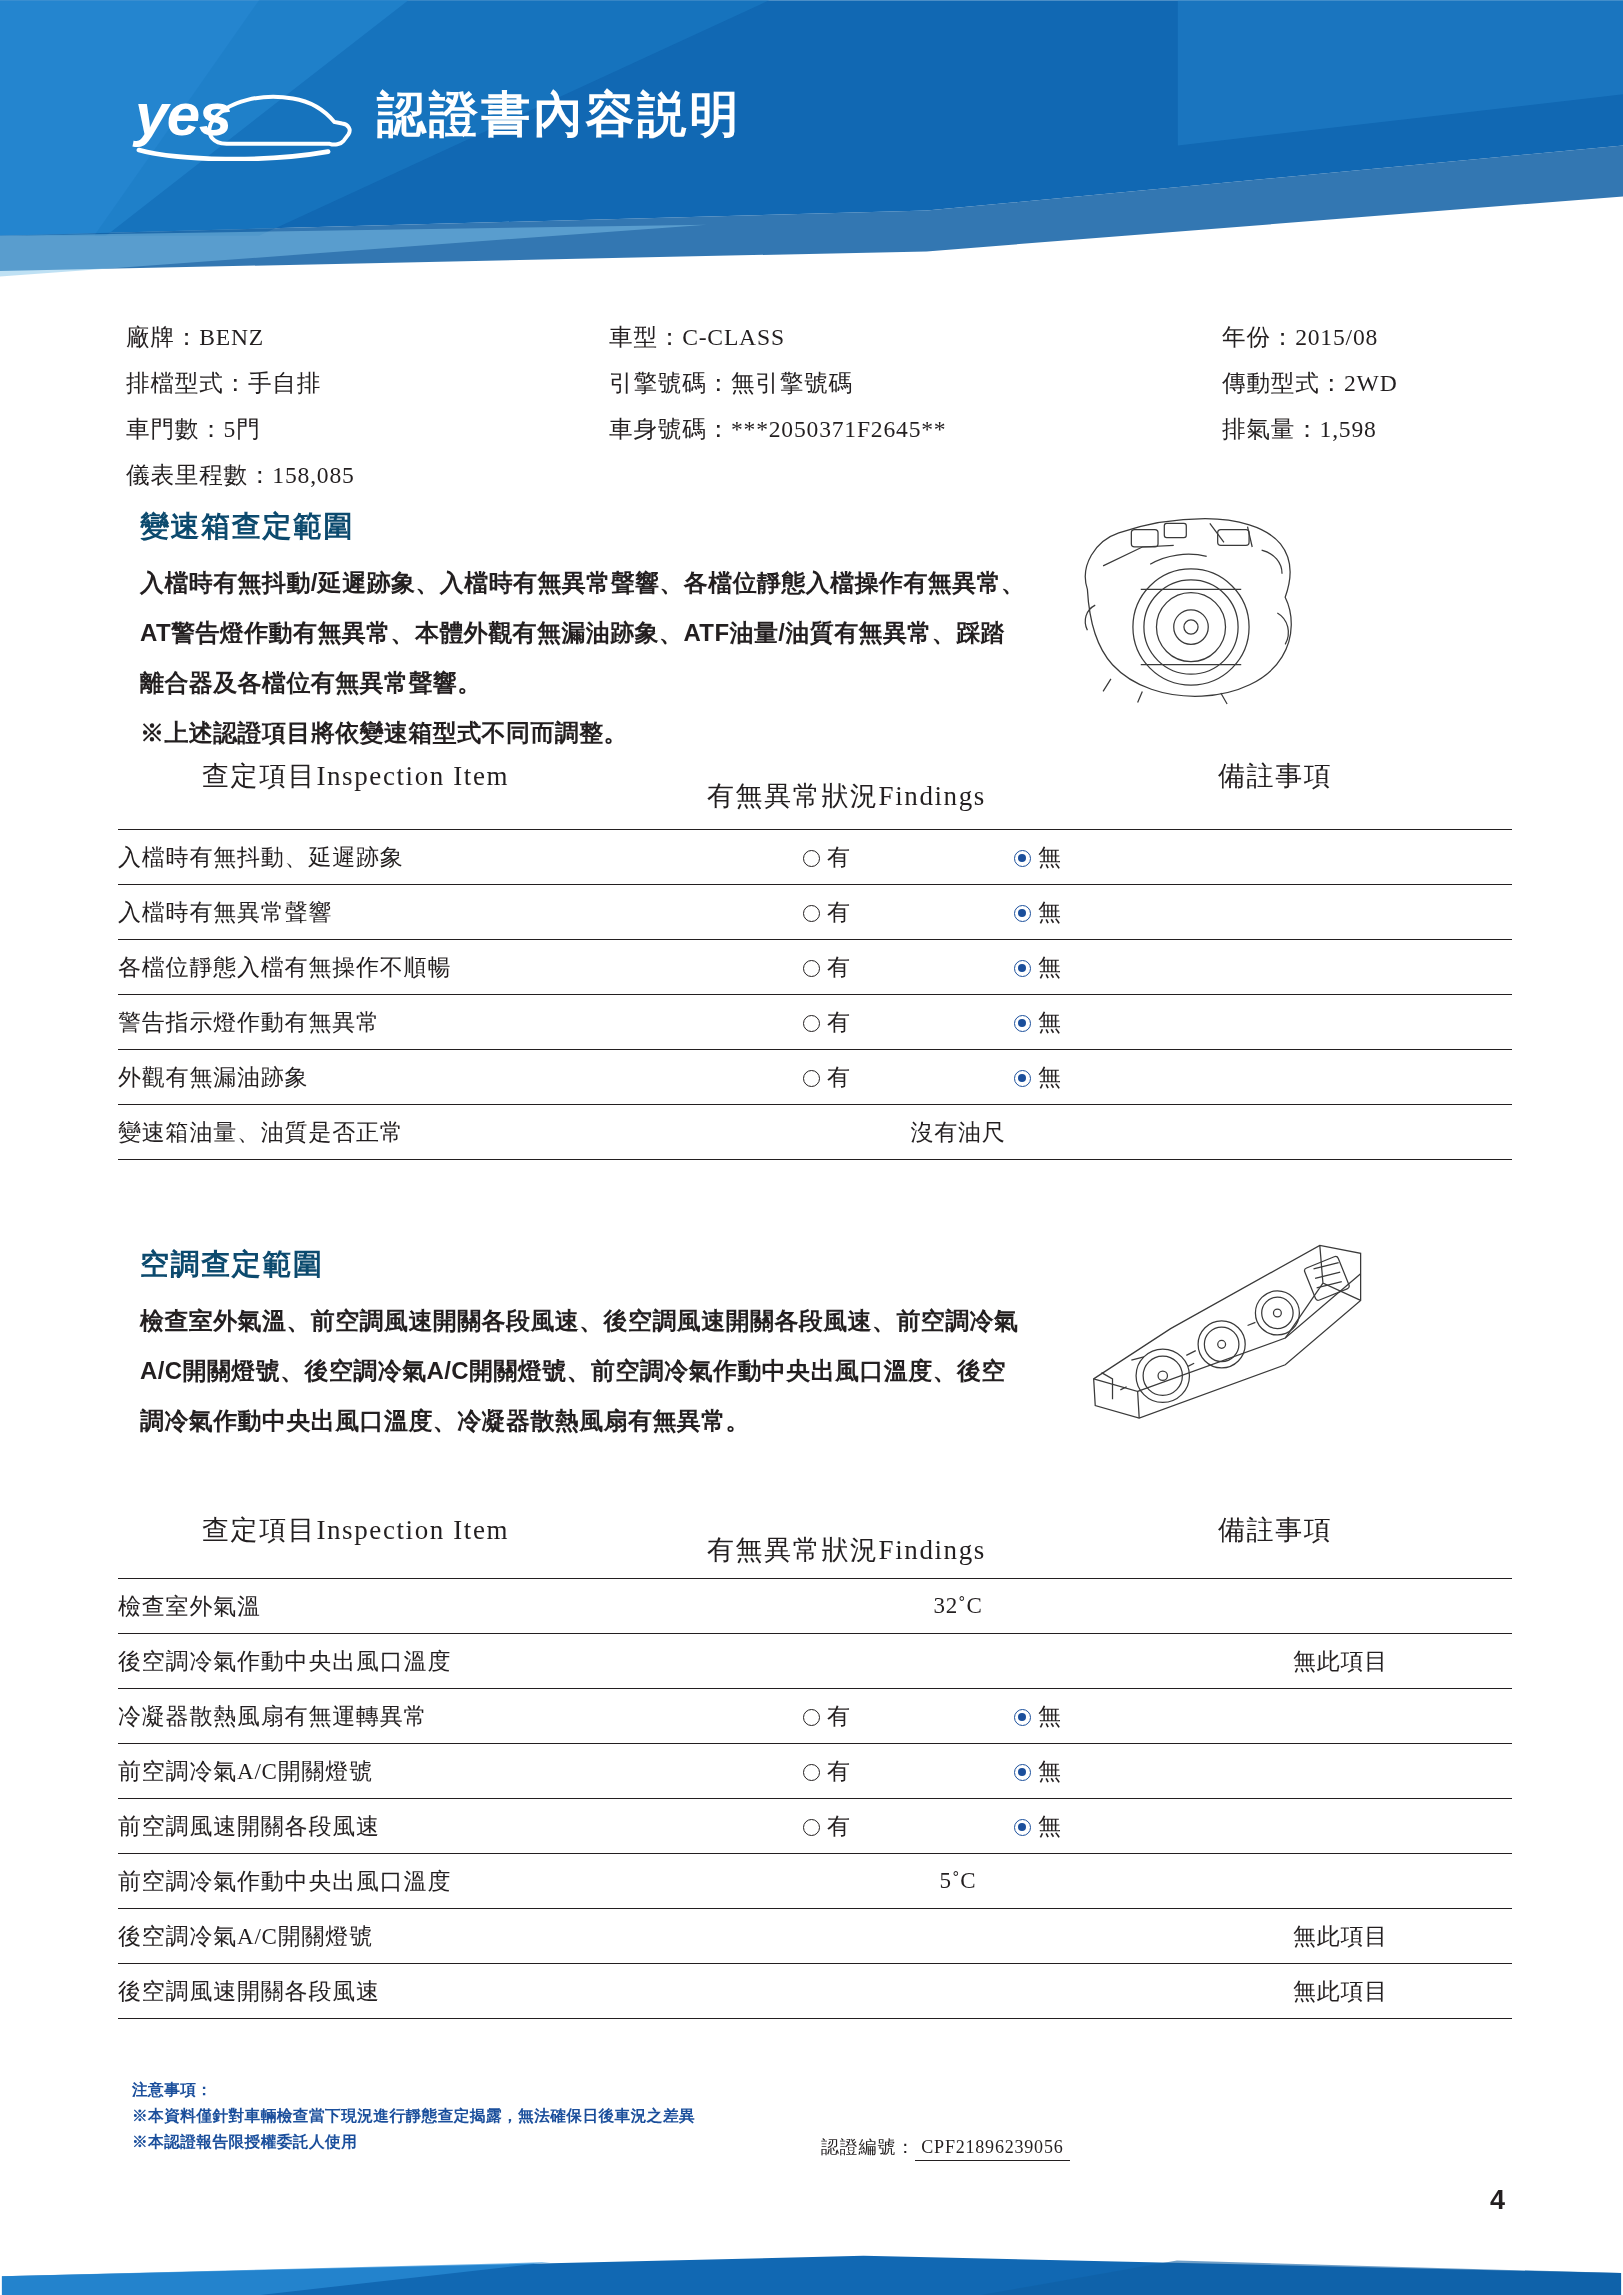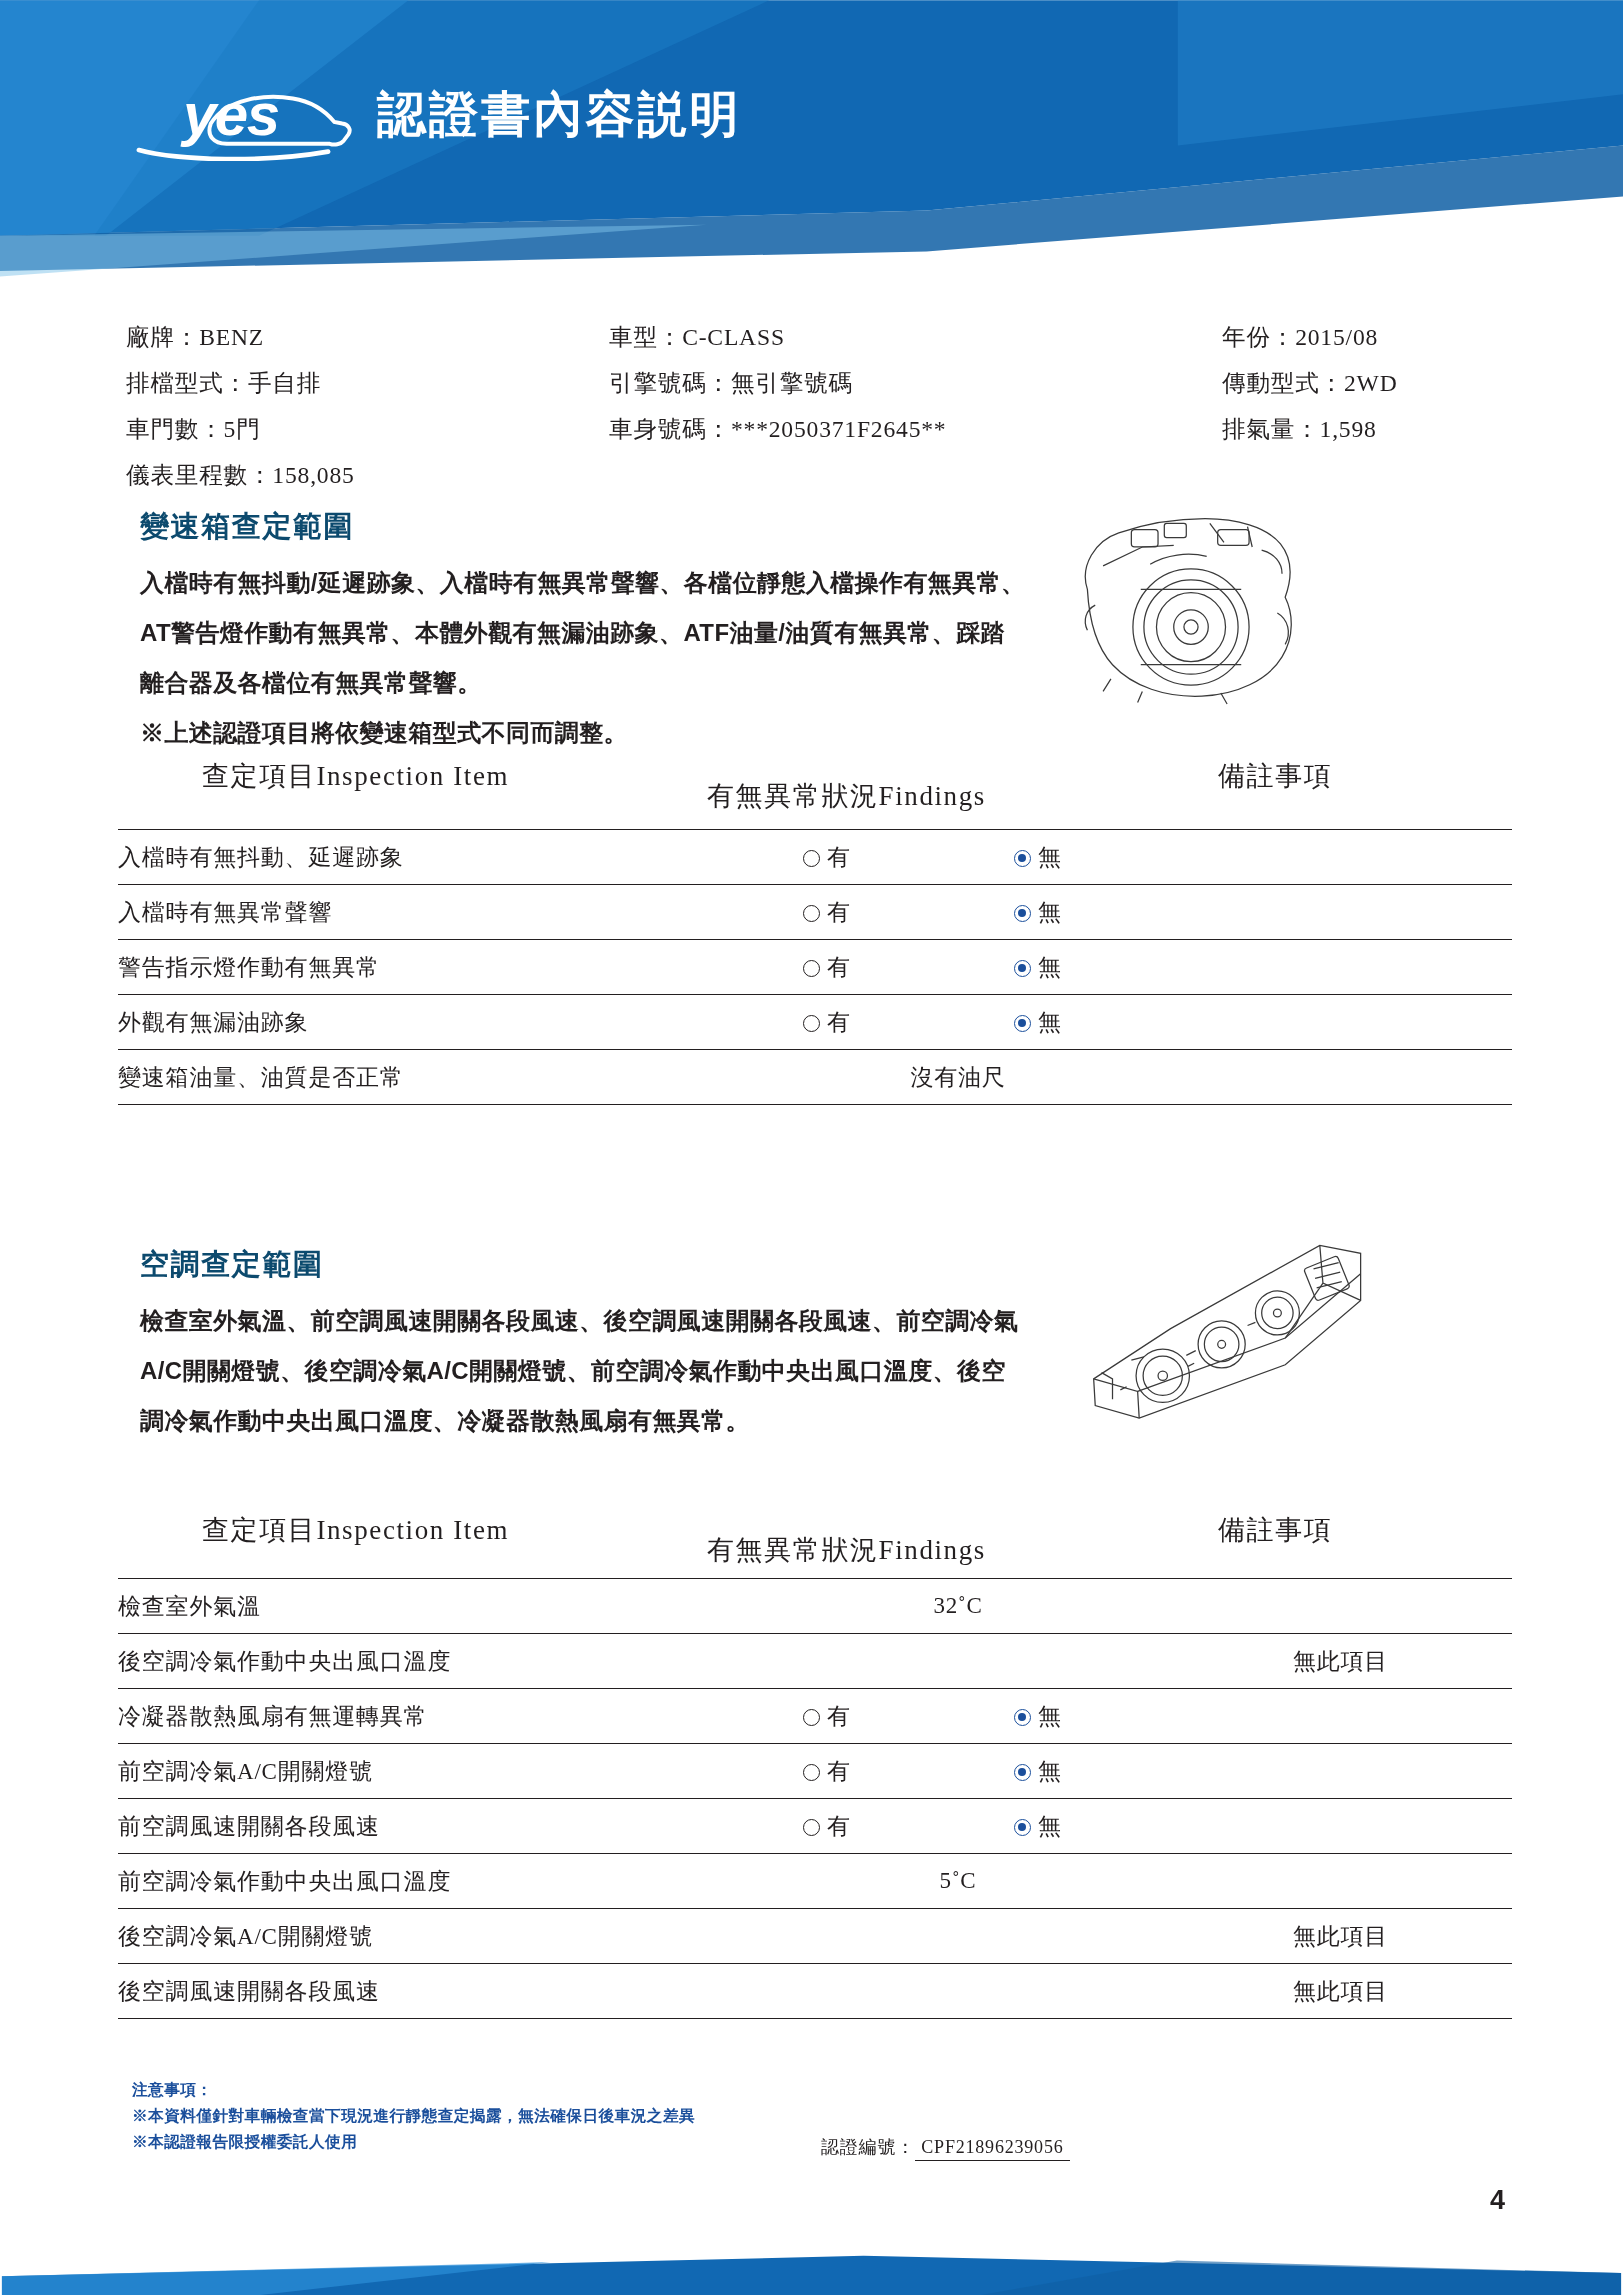--- a/index.html
+++ b/index.html
@@ -48,21 +48,20 @@
   }
   .logo-text {
     position: absolute;
     left: 3.1px; top: 4.7px;
     font-family: "Liberation Sans", sans-serif;
     font-style: italic;
     font-weight: bold;
     font-size: 60px;
     color: #ffffff;
     letter-spacing: -1.6px;
-    margin-left: 48px;
   }
 
   
   .vehicle-info {
     position: absolute;
     left: 126px;
     top: 314px;
     width: 1382px;
     font-size: 23.6px;
     line-height: 46px;
@@ -295,20 +294,26 @@
   <table class="tbl" style="top: 829px;">
     <tbody>
         <tr>
       <td class="c-item">入檔時有無抖動、延遲跡象</td>
       <td class="c-yes"><span class="radio"></span><span>有</span></td>
       <td class="c-no"><span class="radio on"></span><span>無</span></td>
       <td class="c-remark"></td>
     </tr>
     <tr>
       <td class="c-item">入檔時有無異常聲響</td>
+      <td class="c-yes"><span class="radio"></span><span>有</span></td>
+      <td class="c-no"><span class="radio on"></span><span>無</span></td>
+      <td class="c-remark"></td>
+    </tr>
+    <tr>
+      <td class="c-item">各檔位靜態入檔有無操作不順暢</td>
       <td class="c-yes"><span class="radio"></span><span>有</span></td>
       <td class="c-no"><span class="radio on"></span><span>無</span></td>
       <td class="c-remark"></td>
     </tr>
     <tr>
       <td class="c-item">警告指示燈作動有無異常</td>
       <td class="c-yes"><span class="radio"></span><span>有</span></td>
       <td class="c-no"><span class="radio on"></span><span>無</span></td>
       <td class="c-remark"></td>
     </tr>

